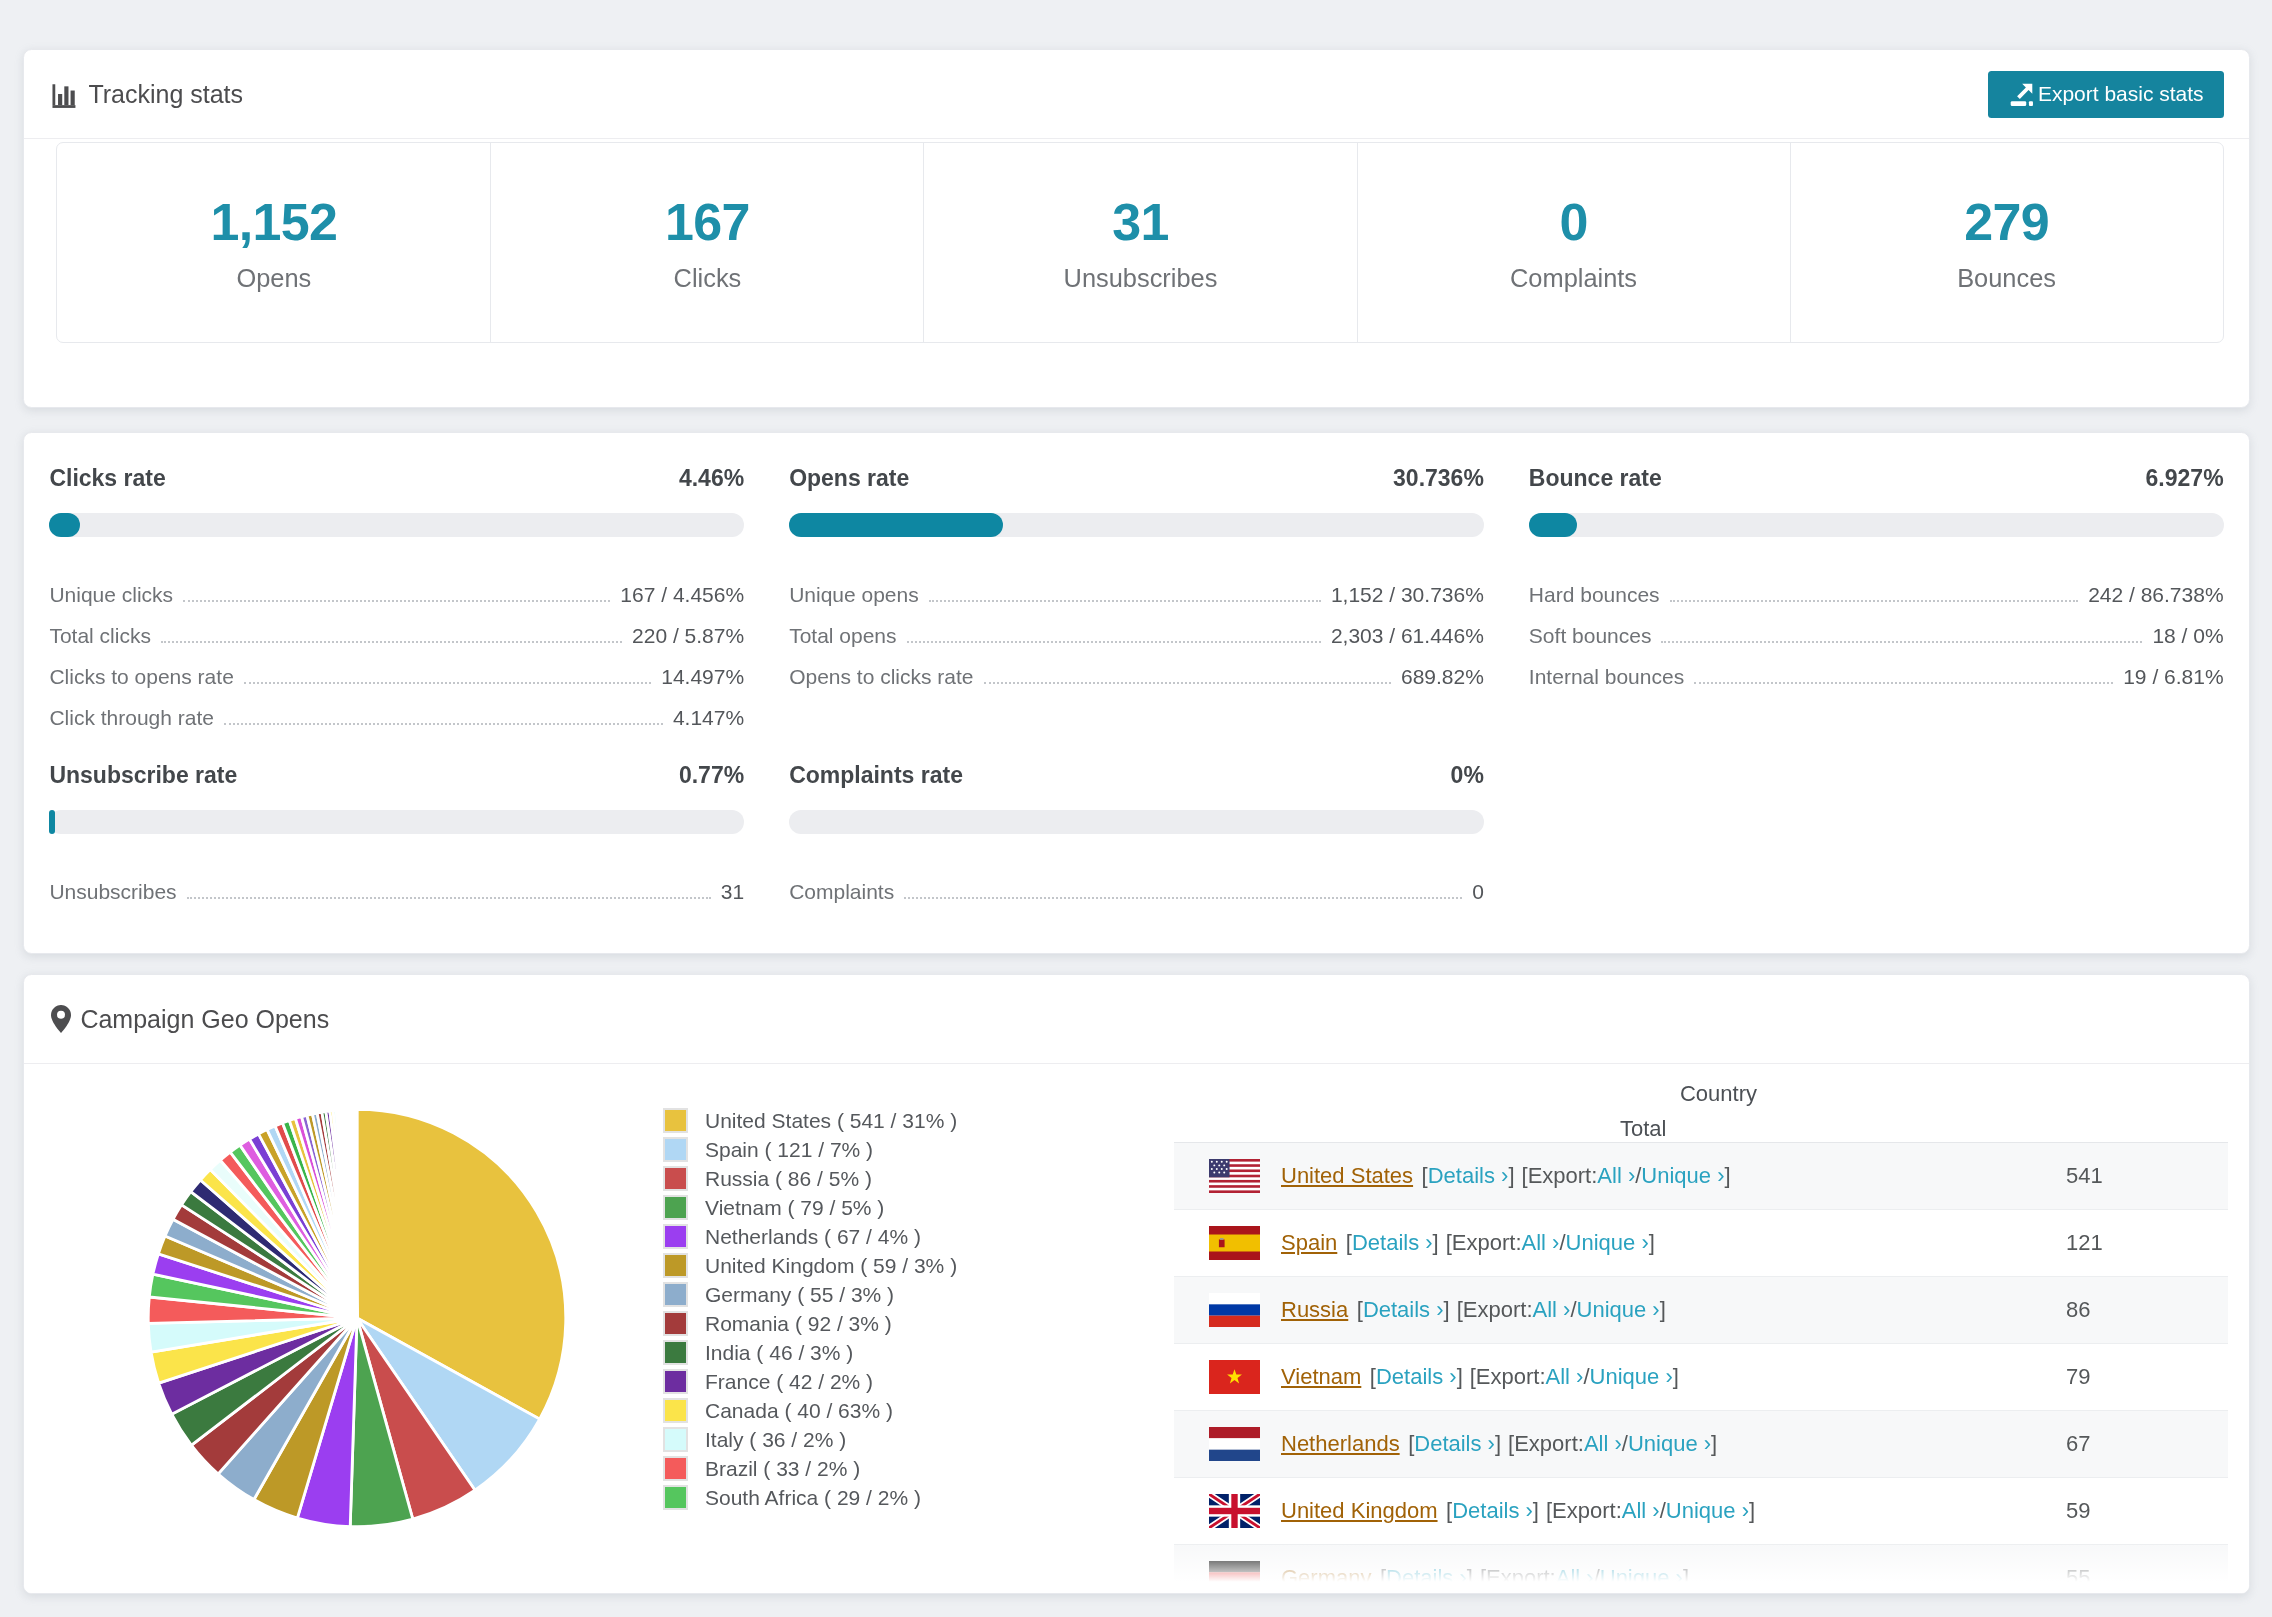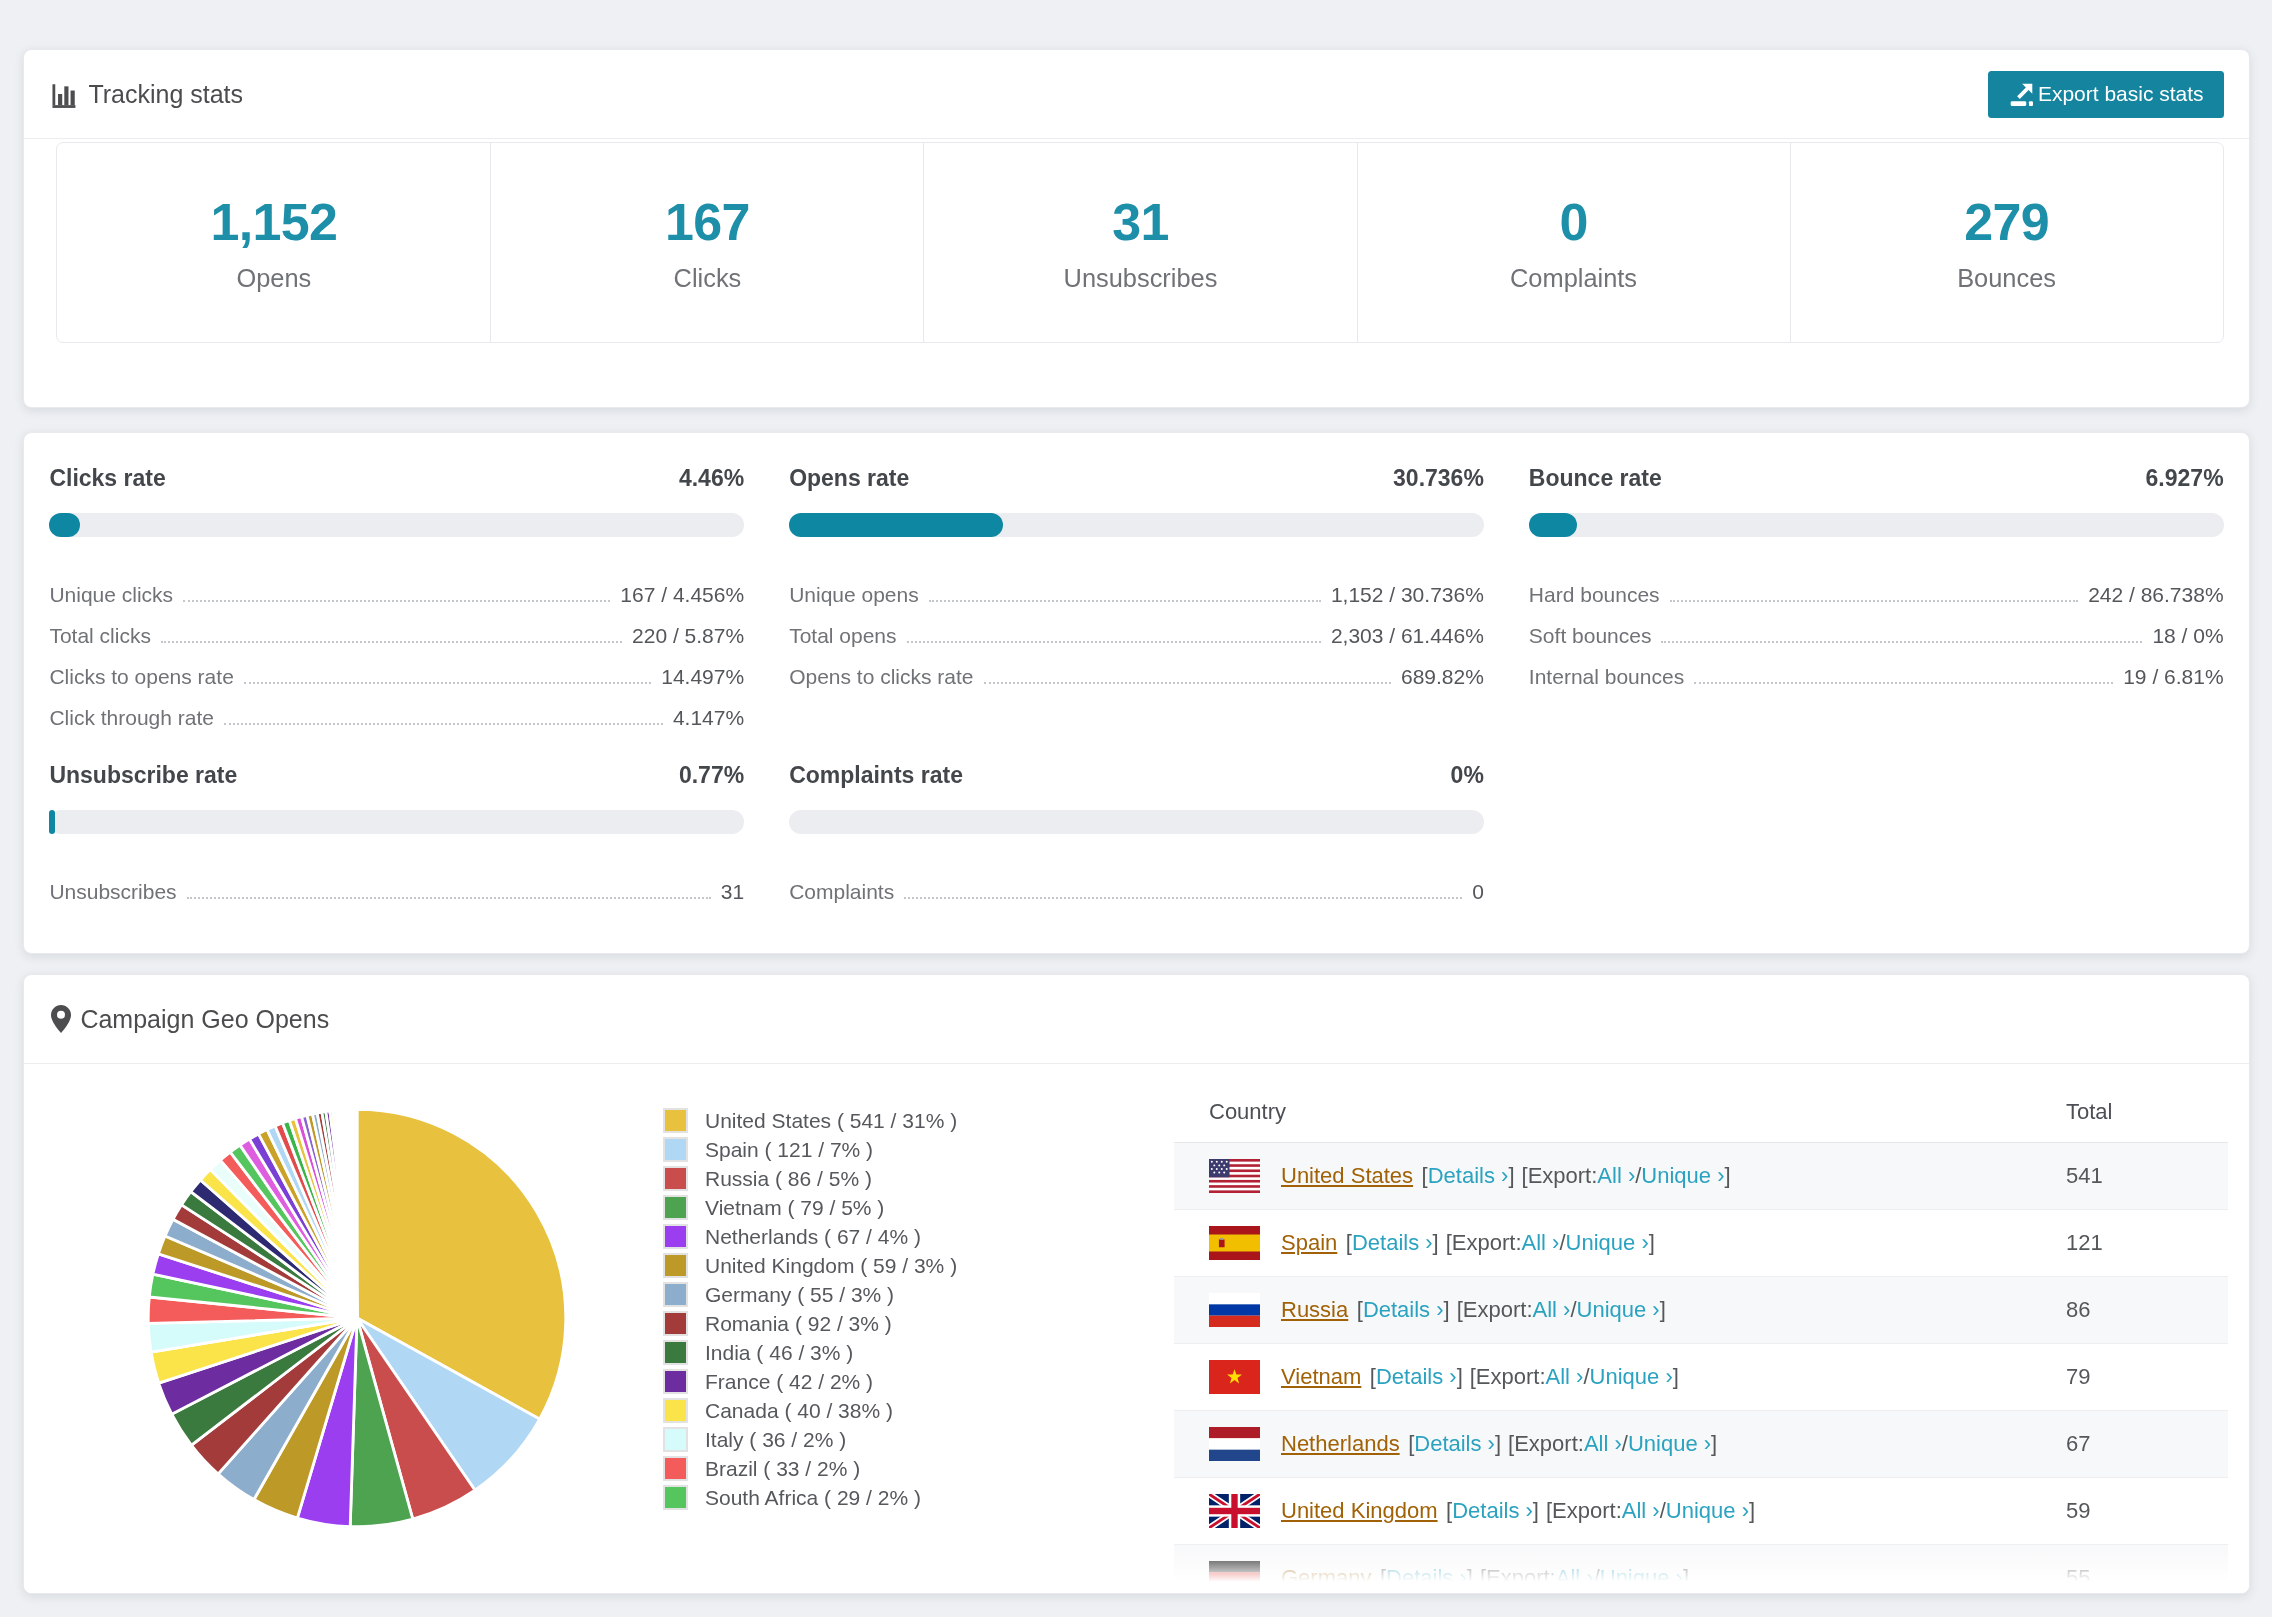--- a/index.html
+++ b/index.html
@@ -67,21 +67,21 @@
   #pie-svg{position:absolute;left:120px;top:130px;}
   .legend{
     position:absolute;left:639px;top:131px;list-style:none;margin:0;padding:0;
   }
   .legend li{height:29px;display:flex;align-items:center;gap:17px;
     font-size:21px;color:#55585c;white-space:nowrap;}
   .legend .sw{width:21px;height:21px;border:2.1px solid #e2e2e2;flex:0 0 auto;}
 
   .geo-table{position:absolute;left:1150px;top:106px;width:1054px;font-size:22px;}
   .thead{display:flex;align-items:center;height:61px;color:#4c5055;
-    border-bottom:1.4px solid #e5e7ea;}
+    border-bottom:1.4px solid #e5e7ea;flex-direction:column;}
   .th-country{flex:1;padding-left:35px;}
   .th-total{width:162px;}
   .trow{display:flex;align-items:center;height:66px;border-bottom:1.4px solid #eceef0;}
   .trow.stripe{background:#f7f8f9;}
   .flag{width:51px;height:34px;margin:0 21px 0 35px;flex:0 0 auto;display:block;}
   .flag svg{display:block;}
   .cell-country{flex:1;display:flex;align-items:center;white-space:nowrap;}
   .cname{color:#a16207;margin-right:8.5px;text-decoration:underline;}
   .lnk{color:#2aa2c0;text-decoration:none;cursor:pointer;}
   .dk{color:#55585a;}
@@ -362,21 +362,21 @@
       <li>
         <span class="sw" style="background: rgb(59, 122, 63);"></span>
         <span>India ( 46 / 3% )</span>
       </li>
       <li>
         <span class="sw" style="background: rgb(109, 45, 160);"></span>
         <span>France ( 42 / 2% )</span>
       </li>
       <li>
         <span class="sw" style="background: rgb(251, 228, 74);"></span>
-        <span>Canada ( 40 / 38% )</span>
+        <span>Canada ( 40 / 63% )</span>
       </li>
       <li>
         <span class="sw" style="background: rgb(213, 251, 251);"></span>
         <span>Italy ( 36 / 2% )</span>
       </li>
       <li>
         <span class="sw" style="background: rgb(244, 91, 91);"></span>
         <span>Brazil ( 33 / 2% )</span>
       </li>
       <li>

